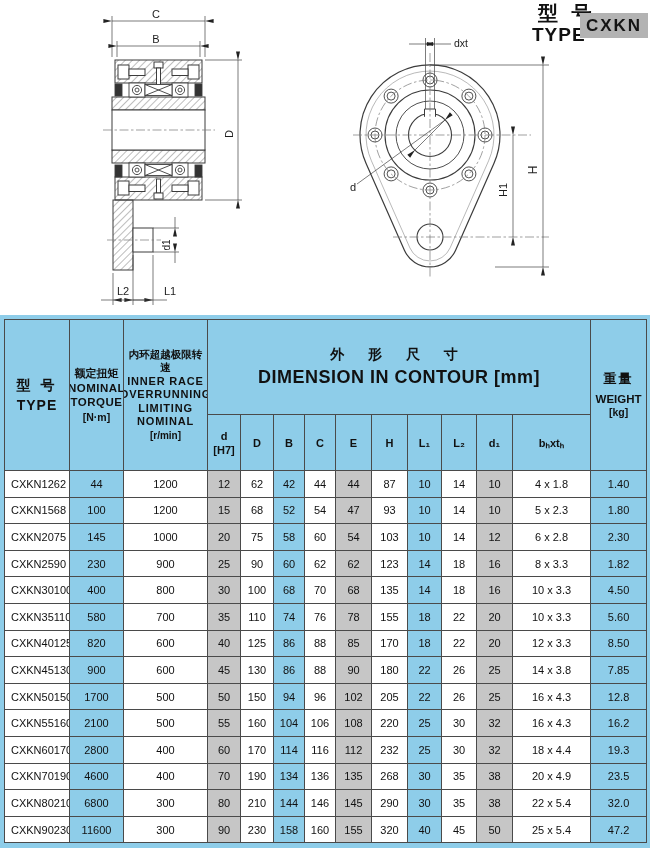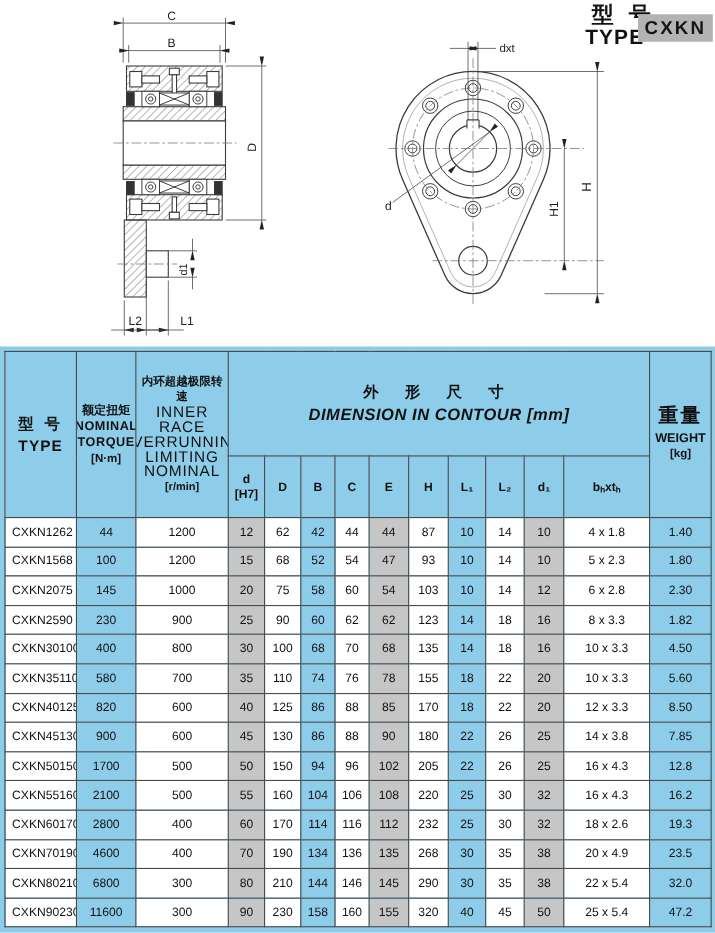--- a/index.html
+++ b/index.html
@@ -45,26 +45,26 @@
 
   .hstack{display:flex;flex-direction:column;align-items:center;justify-content:center;height:100%;}
   .th-type .cn{font-size:14px;font-weight:bold;letter-spacing:3px;}
   .th-type .en{font-size:14px;font-weight:bold;letter-spacing:1px;margin-top:2px;}
   .th-torque div{line-height:14.5px;}
   .th-torque .cn{font-size:11px;font-weight:bold;}
   .th-torque .en{font-size:11.5px;font-weight:bold;letter-spacing:0.5px;}
   .th-torque .unit{font-size:10.5px;font-weight:bold;}
   .th-speed div{line-height:13.5px;justify-content:flex-end;}
   .th-speed .cn{font-size:10.5px;font-weight:bold;}
-  .th-speed .en{font-size:14px;font-weight:normal;letter-spacing:0.8px;}
+  .th-speed .en{font-size:11px;font-weight:bold;letter-spacing:0.8px;}
   .th-speed .unit{font-size:10px;font-weight:bold;}
   .th-dims .dim-cn{font-size:14px;font-weight:bold;letter-spacing:10px;}
-  .th-dims .dim-en{font-size:15px;font-weight:bold;letter-spacing:0.5px;margin-top:3px;font-style:italic;}
+  .th-dims .dim-en{font-size:18px;font-weight:bold;letter-spacing:0.5px;margin-top:3px;}
   .th-weight div{line-height:13px;}
-  .th-weight .cn{font-size:18px;font-weight:bold;letter-spacing:2px;margin-bottom:8px;}
+  .th-weight .cn{font-size:13px;font-weight:bold;letter-spacing:2px;margin-bottom:8px;}
   .th-weight .en{font-size:11.5px;font-weight:bold;margin-bottom:0;}
   .th-weight .unit{font-size:10.5px;font-weight:bold;}
   .th-dim{font-size:11px;font-weight:bold;white-space:pre-line;line-height:14px;}
 
   td.type-cell{text-align:left;padding-left:6px;}
   td.cell-blue{background:var(--cell-blue,#8ECDE9);}
   td.cell-gray{background:var(--cell-gray,#C6C6C6);}
   td.cell-white{background:#ffffff;}
 </style>
 </head>
@@ -498,21 +498,21 @@
             <td class="cell-white">400</td>
             <td class="cell-gray">60</td>
             <td class="cell-white">170</td>
             <td class="cell-blue">114</td>
             <td class="cell-white">116</td>
             <td class="cell-gray">112</td>
             <td class="cell-white">232</td>
             <td class="cell-blue">25</td>
             <td class="cell-white">30</td>
             <td class="cell-gray">32</td>
-            <td class="cell-white">18 x 2.6</td>
+            <td class="cell-white">18 x 4.4</td>
             <td class="cell-blue">19.3</td>
           </tr>
           <tr>
             <td class="cell-white type-cell">CXKN70190</td>
             <td class="cell-blue">4600</td>
             <td class="cell-white">400</td>
             <td class="cell-gray">70</td>
             <td class="cell-white">190</td>
             <td class="cell-blue">134</td>
             <td class="cell-white">136</td>

